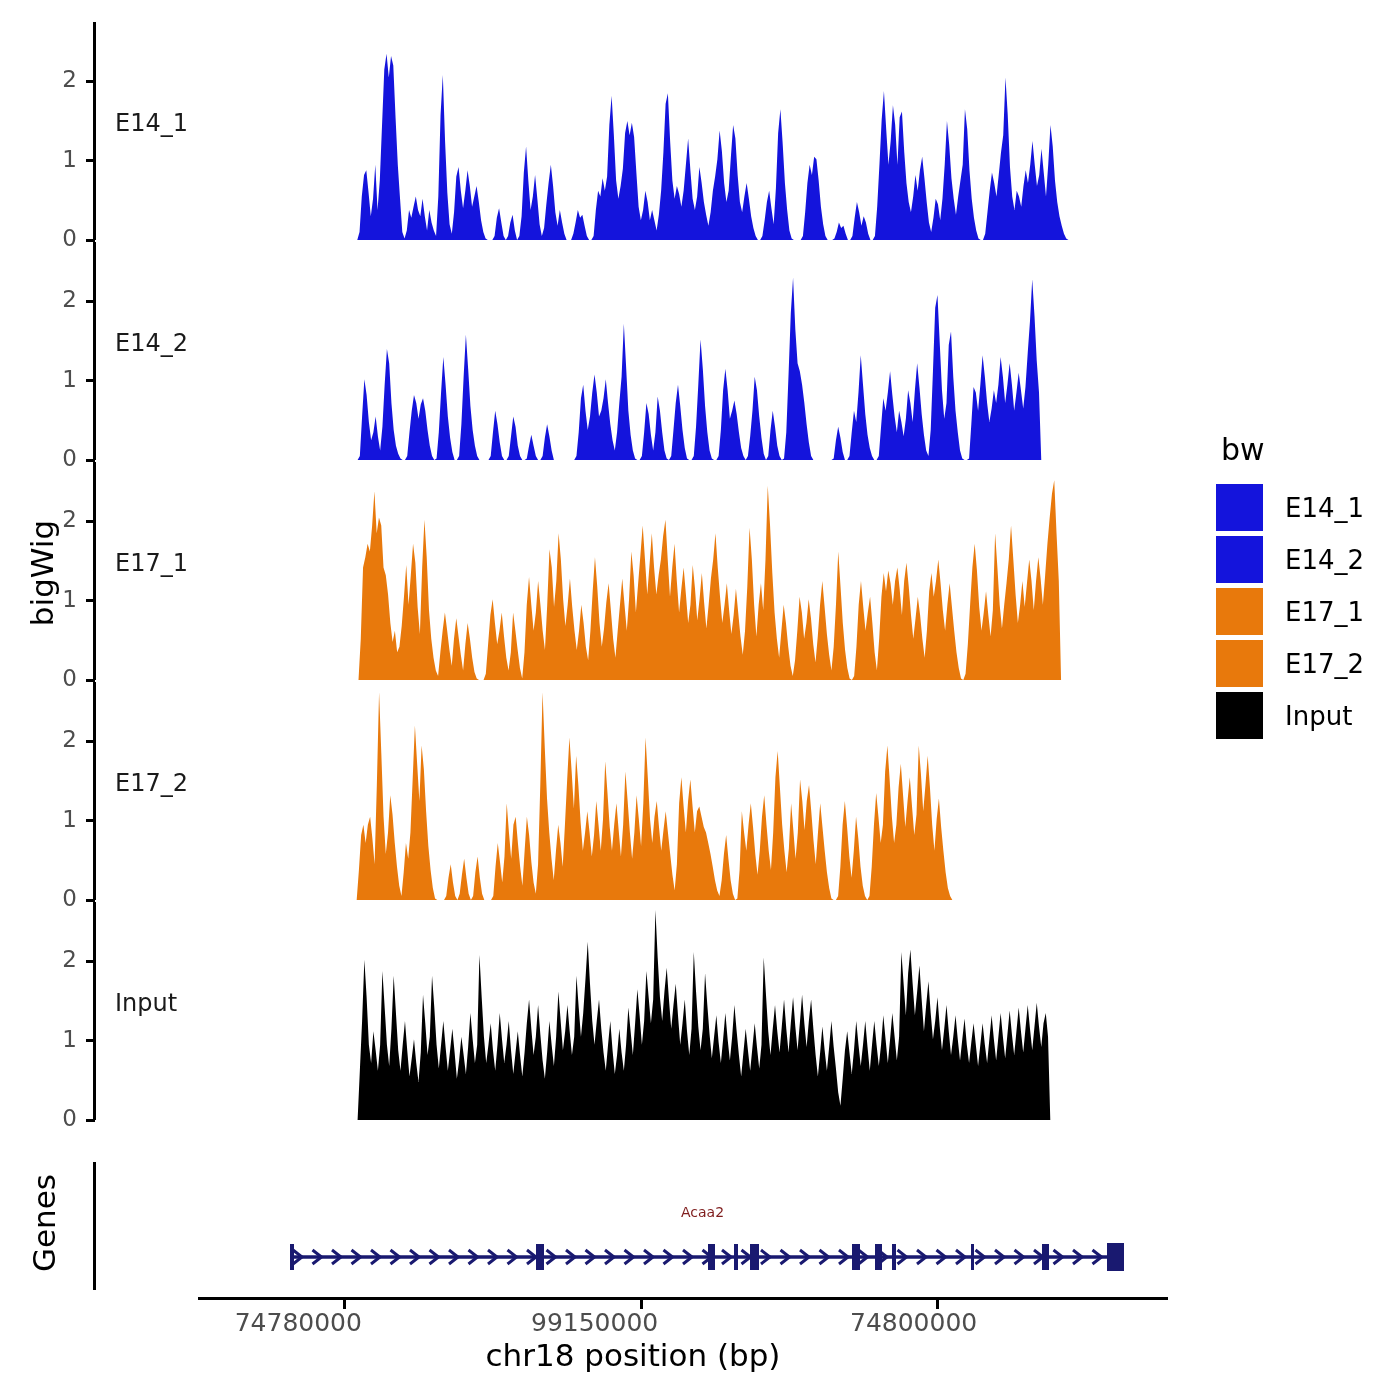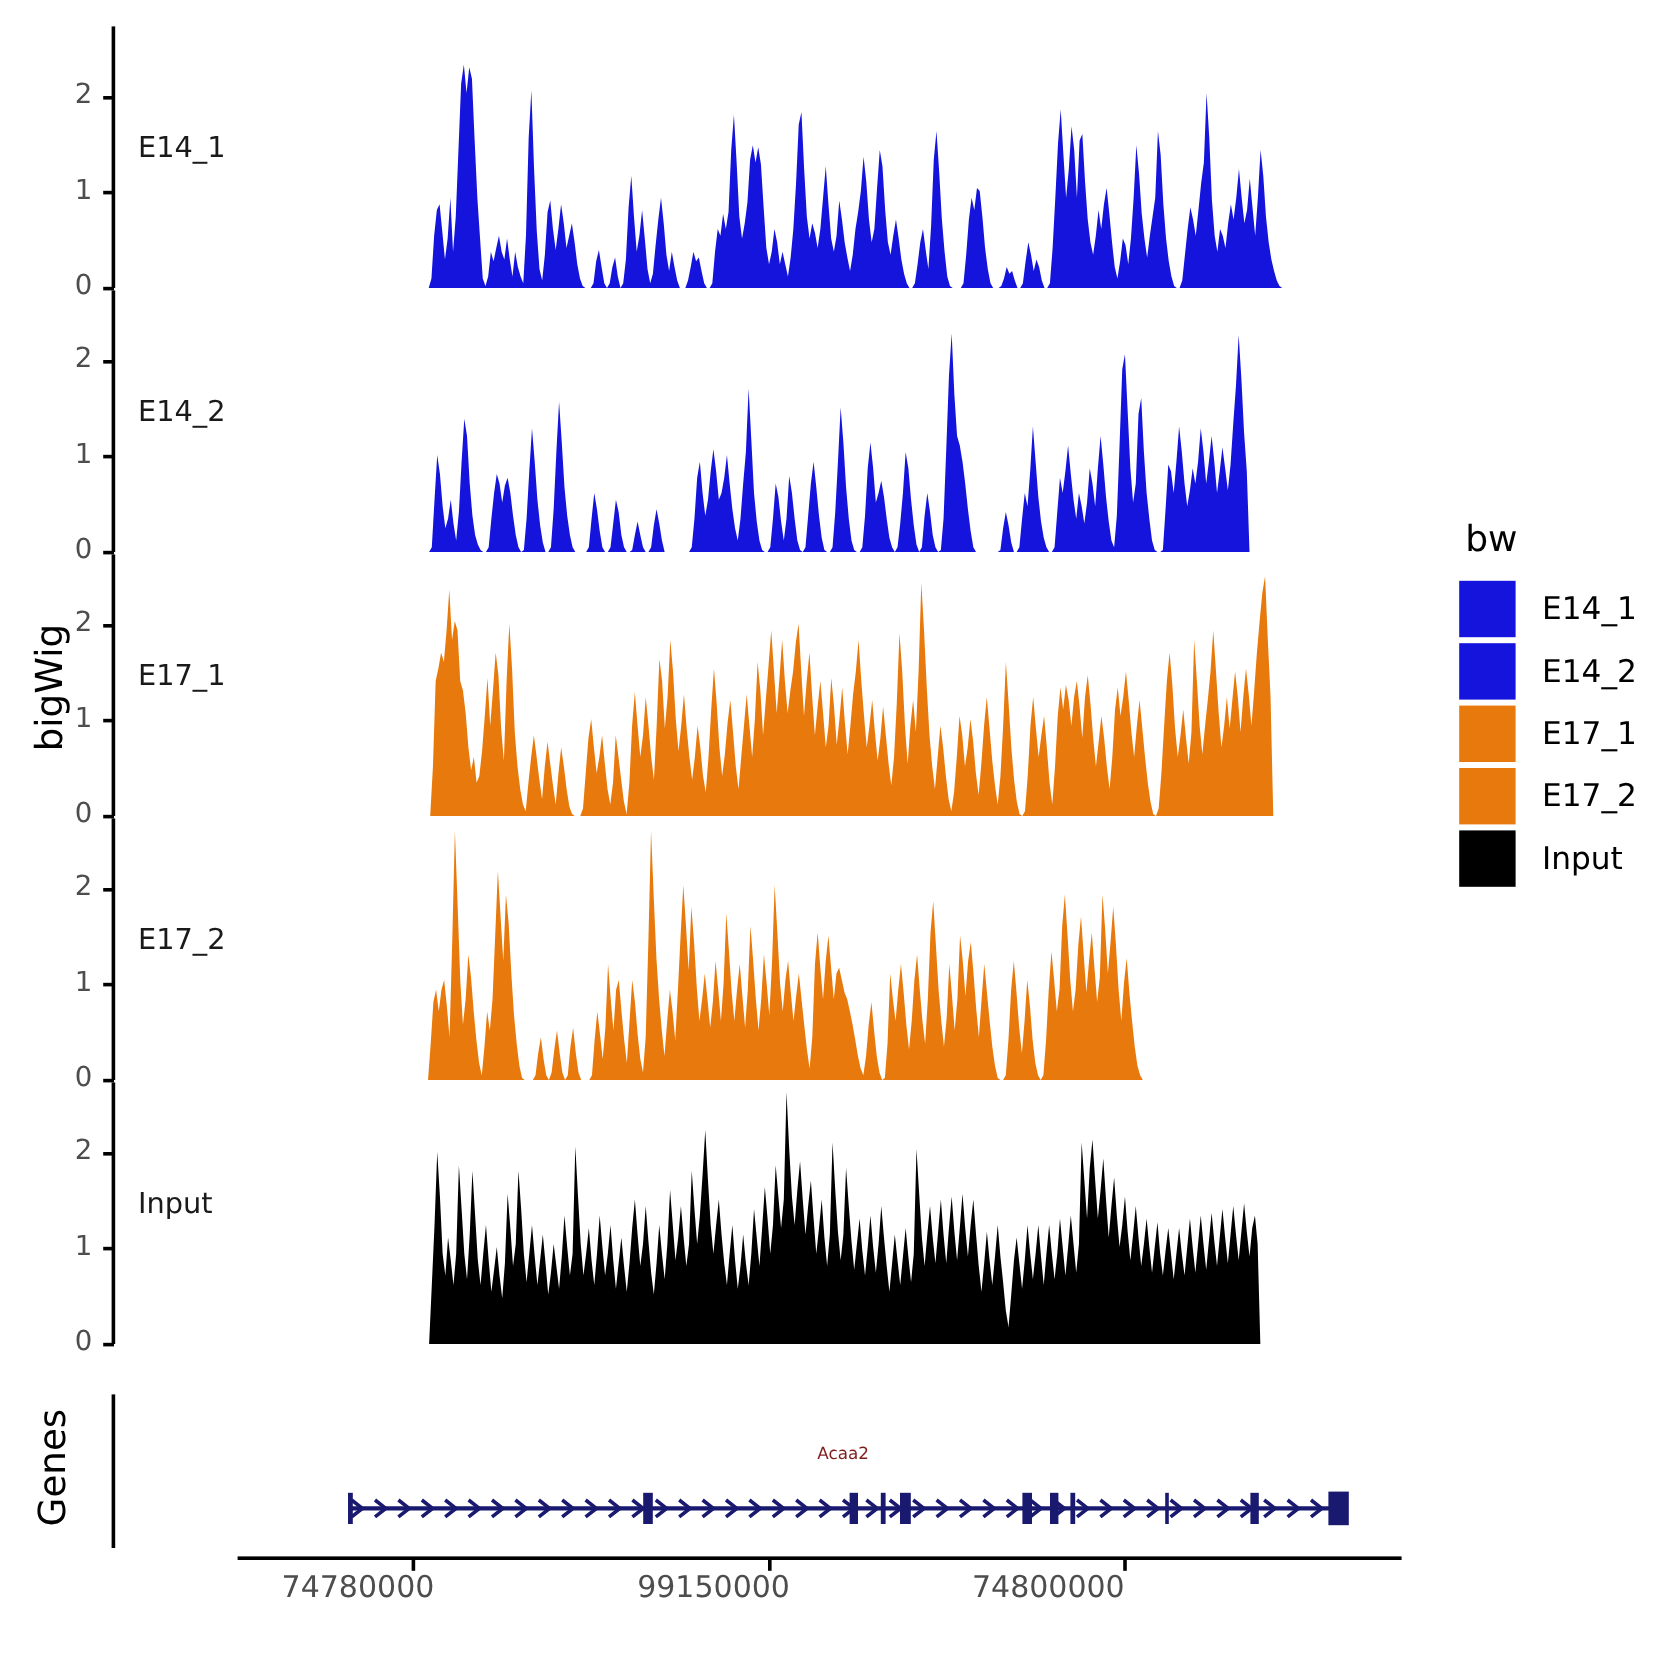--- a/index.html
+++ b/index.html
@@ -207,22 +207,23 @@
       </svg>
   </div>
 
   <div class="xaxis-line" style="left:198px;top:1297px;width:970px;"></div>
   <div id="xticks">
       <div class="xtick" style="left: 343.18px; top: 1300px;"></div>
       <div class="xticklab" style="left: 234.68px; top: 1310px;">74780000</div>
       <div class="xtick" style="left: 639.513px; top: 1300px;"></div>
       <div class="xticklab" style="left: 531.013px; top: 1310px;">99150000</div>
       <div class="xtick" style="left: 935.847px; top: 1300px;"></div>
-      <div class="xticklab" style="left: 810px; top: 1310px;">74800000</div>
+      <div class="xticklab" style="left: 850px; top: 1310px;">74800000</div>
     </div>
+  <div class="xaxis-title" style="left:133px;top:1337px;">chr18 position (bp)</div>
 
   <div class="legend" style="left:1216px;top:432px;">
     <div class="legend-title" style="left:5px;top:0;">bw</div>
     <div id="legend-rows">
         <div class="legend-row" style="left: 0px; top: 52px;">
           <span class="legend-key" style="background: rgb(20, 20, 220);"></span>
           <span class="legend-lab">E14_1</span>
         </div>
         <div class="legend-row" style="left: 0px; top: 104px;">
           <span class="legend-key" style="background: rgb(20, 20, 220);"></span>

